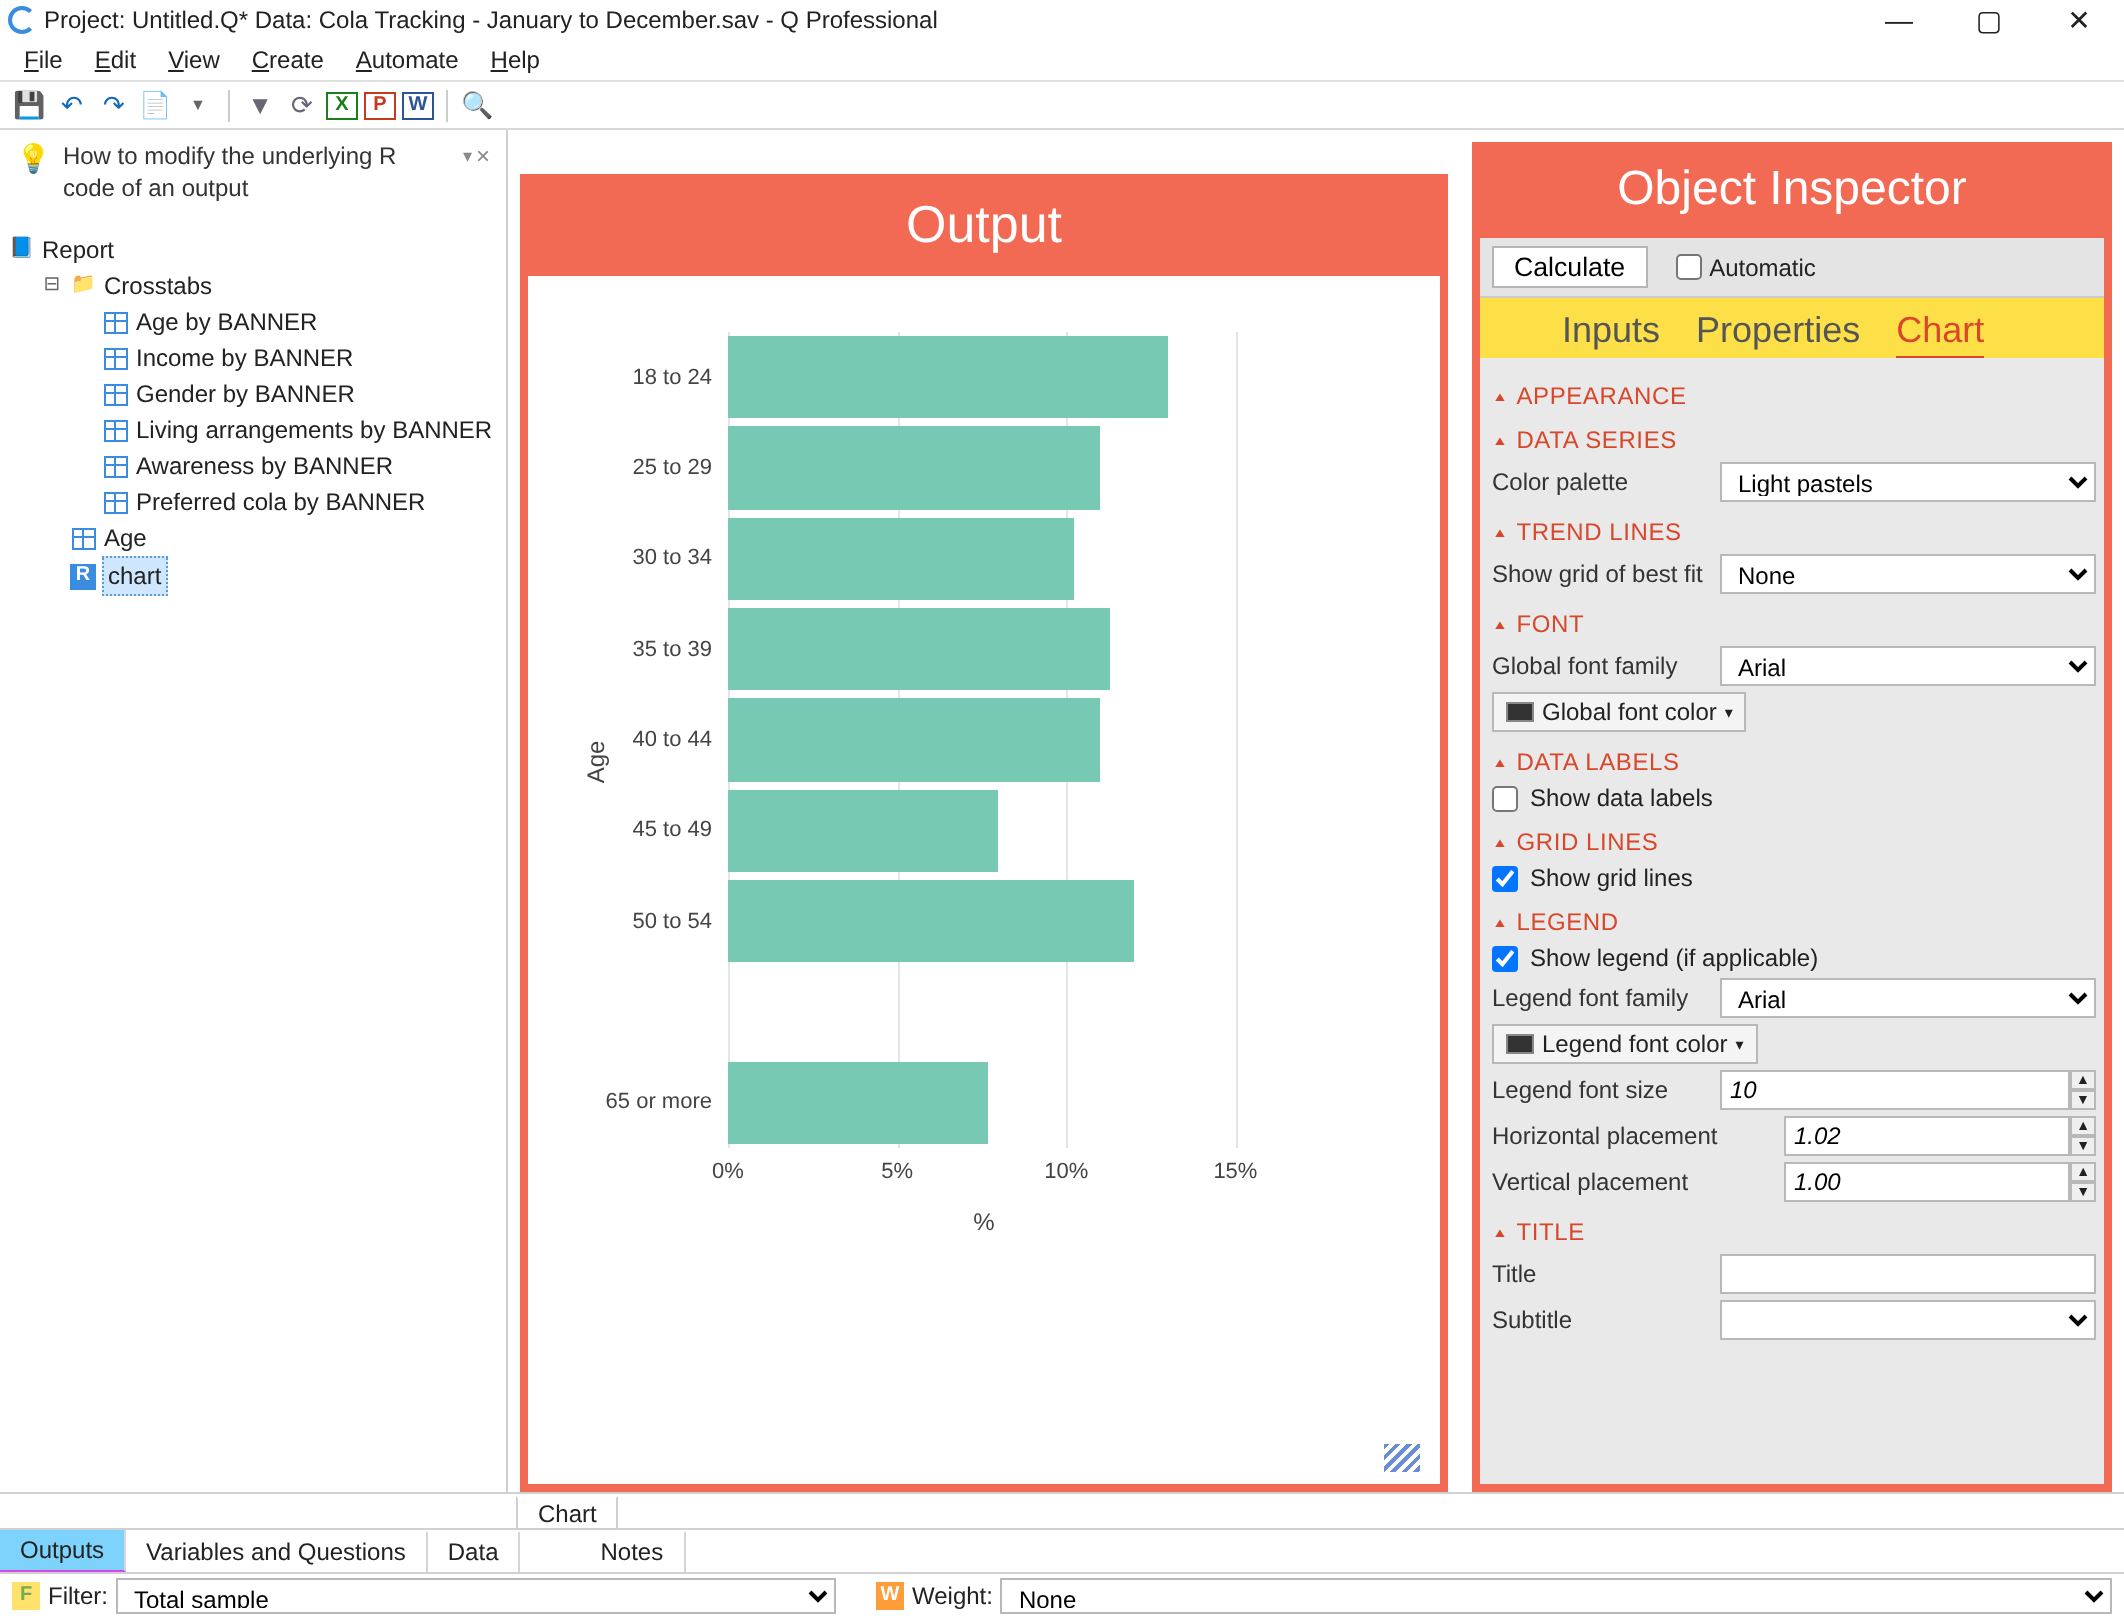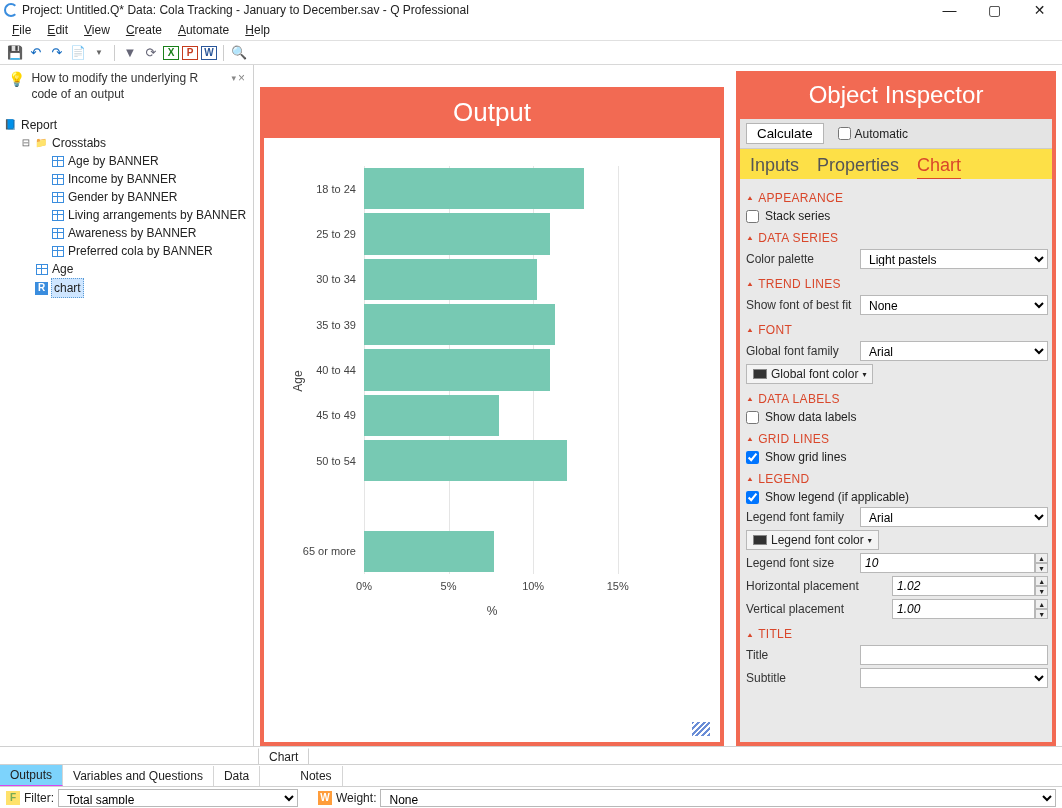--- a/index.html
+++ b/index.html
@@ -136,20 +136,21 @@
   .btn-calc {
     background: #fff; border: 1px solid #b5b5b5; padding: 2px 10px;
   }
   .chk { display: inline-flex; align-items: center; gap: 4px; }
   .chk input { margin: 0; }
   .insp-tabs {
     display: flex; align-items: baseline; gap: 18px;
     padding: 6px 10px 0;
     font-size: 18px; color: #555;
     font-family: "Segoe UI Light","Segoe UI",sans-serif;
+    margin-left: 31px;
   }
   .insp-tabs .active { color: #d9472b; border-bottom: 1px solid #d9472b; padding-bottom: 2px; }
   .insp-body {
     flex: 1; overflow-y: auto; padding: 4px 4px 4px 6px;
     background: #e9e9e9;
   }
   .sect {
     color: #d9472b; font-size: 12px; margin: 8px 0 4px; display: flex; align-items: center; gap: 4px;
     letter-spacing: .3px;
   }
@@ -384,34 +385,30 @@
           <span>Automatic</span>
         </label>
       </div>
       <div class="insp-tabs">
         <span>Inputs</span>
         <span>Properties</span>
         <span class="active">Chart</span>
       </div>
       <div class="insp-body">
         <div class="sect">APPEARANCE</div>
-        <label class="chk row">
-          <input type="checkbox" style="">
-          <span>Stack series</span>
-        </label>
 
         <div class="sect">DATA SERIES</div>
         <div class="row">
           <label>Color palette</label>
           <div class="ctl"><select><option>Light pastels</option></select></div>
         </div>
 
         <div class="sect">TREND LINES</div>
         <div class="row">
-          <label>Show font of best fit</label>
+          <label>Show grid of best fit</label>
           <div class="ctl"><select><option>None</option></select></div>
         </div>
 
         <div class="sect">FONT</div>
         <div class="row">
           <label>Global font family</label>
           <div class="ctl"><select><option>Arial</option></select></div>
         </div>
         <div class="row">
           <span class="colorbtn">
@@ -499,18 +496,18 @@
 </div>
 <div class="bottom-tab2">
   <div class="subtab active">Outputs</div>
   <div class="subtab">Variables and Questions</div>
   <div class="subtab">Data</div>
   <div class="subtab" style="margin-left:30px">Notes</div>
 </div>
 <div class="filterbar">
   <span class="flag F">F</span>
   <span>Filter:</span>
-  <select style="width:240px"><option>Total sample</option></select>
+  <select style="width:360px"><option>Total sample</option></select>
   <span style="width:12px"></span>
   <span class="flag W">W</span>
   <span>Weight:</span>
   <select style="flex:1"><option>None</option></select>
 </div>
 
 </body></html>

